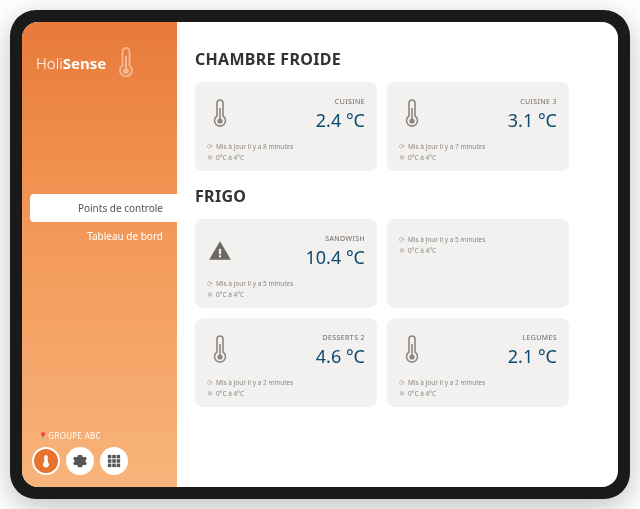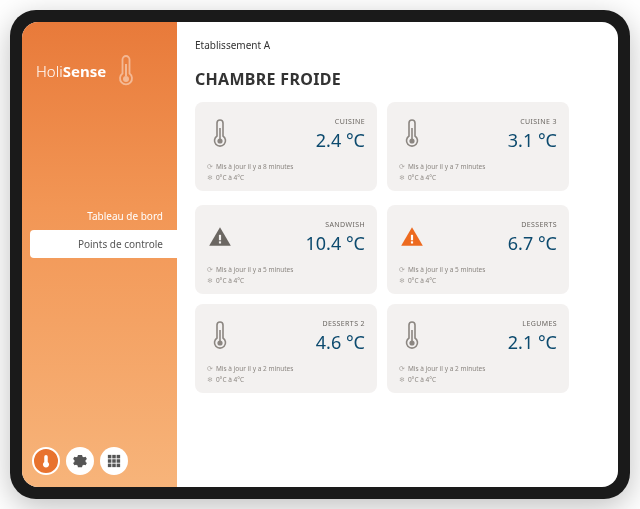--- a/index.html
+++ b/index.html
@@ -1,20 +1,20 @@
 <!DOCTYPE html>
 <html><head>
 <meta charset="utf-8">
 <style>
 *{box-sizing:border-box;margin:0;padding:0;font-family:system-ui,-apple-system,sans-serif}
 body{background:#fff;display:flex;align-items:center;justify-content:center;min-height:509px}
 .tablet{width:620px;height:489px;background:#1a1a1a;border-radius:26px;padding:12px;box-shadow:0 8px 30px rgba(0,0,0,0.25)}
 .screen{width:100%;height:100%;background:#fff;border-radius:16px;overflow:hidden;display:flex}
 .sidebar{width:155px;background:linear-gradient(180deg,#e87a3a 0%,#f29655 40%,#f7b47a 100%);display:flex;flex-direction:column;color:#fff;position:relative}
-.brand{display:flex;align-items:center;gap:8px;padding:32px 14px 14px}
+.brand{display:flex;align-items:center;gap:8px;padding:24px 14px 14px}
 .brand-name{font-size:15px;font-weight:300}
 .brand-name b{font-weight:700}
 .brand-icon{width:24px;height:34px;opacity:.55}
 .nav{margin-top:100px;font-size:10px}
 .nav-item{padding:7px 14px;text-align:right;cursor:pointer}
 .nav-item.active{background:#fff;color:#555;border-radius:4px 0 0 4px;margin-left:8px}
 .footer{margin-top:auto;padding:0 10px 12px}
 .group-label{font-size:8px;letter-spacing:.3px;margin-bottom:6px;padding-left:6px}
 .dock{display:flex;gap:6px}
 .dock-btn{width:28px;height:28px;border-radius:50%;background:#fff;display:flex;align-items:center;justify-content:center;cursor:pointer}
@@ -46,25 +46,26 @@
     <span class="brand-icon">
       <svg viewBox="0 0 24 34" width="24" height="34">
               <path d="M12 2a3.5 3.5 0 0 0-3.5 3.5v14a6 6 0 1 0 7 0v-14A3.5 3.5 0 0 0 12 2z" fill="none" stroke="#fff" stroke-width="1.8" opacity=".8"></path>
               <circle cx="12" cy="25" r="3" fill="#fff" opacity=".8"></circle>
               <line x1="12" y1="10" x2="12" y2="22" stroke="#fff" stroke-width="2" opacity=".8"></line>
             </svg>
     </span>
   </div>
 
   <nav class="nav">
+    <div class="nav-item active">Points de controle</div>
     <div class="nav-item">Tableau de bord</div>
-    <div class="nav-item active">Points de controle</div>
   </nav>
 
   <div class="footer">
+    <div class="group-label">📍<span>GROUPE ABC</span></div>
     <div class="dock">
       <div class="dock-btn primary">
         <svg viewBox="0 0 16 16" width="14" height="14">
                 <path d="M8 1a2 2 0 0 0-2 2v6a3.5 3.5 0 1 0 4 0V3a2 2 0 0 0-2-2z" fill="#fff"></path>
               </svg>
       </div>
       <div class="dock-btn">
         <svg viewBox="0 0 16 16" width="14" height="14">
                 <path d="M8 5a3 3 0 1 0 0 6 3 3 0 0 0 0-6zm6.4 3a6 6 0 0 0-.1-1l1.6-1.3-1.5-2.6-2 .7a6 6 0 0 0-1.7-1L10.4 1H5.6l-.3 1.8a6 6 0 0 0-1.7 1l-2-.7L.1 5.7 1.7 7a6 6 0 0 0 0 2L.1 10.3l1.5 2.6 2-.7a6 6 0 0 0 1.7 1l.3 1.8h4.8l.3-1.8a6 6 0 0 0 1.7-1l2 .7 1.5-2.6L14.3 9c.1-.3.1-.7.1-1z" fill="#555"></path>
               </svg>
@@ -80,21 +81,20 @@
                 <rect x="1" y="11" width="4" height="4" fill="#555"></rect>
                 <rect x="6" y="11" width="4" height="4" fill="#555"></rect>
                 <rect x="11" y="11" width="4" height="4" fill="#555"></rect>
               </svg>
       </div>
     </div>
   </div>
 </aside>
 
 <main class="main">
-  <div class="est">Etablissement A</div>
   <div id="sections">
           <div class="section-title">CHAMBRE FROIDE</div>
           <div class="grid">
             <div class="card">
               <div class="card-top">
                 <div class="card-icon">
                   <svg viewBox="0 0 20 30" width="20" height="30">
                     <path d="M10 1a3 3 0 0 0-3 3v13a5.5 5.5 0 1 0 6 0V4a3 3 0 0 0-3-3z" fill="none" stroke="#8b8681" stroke-width="1.6"></path>
                     <circle cx="10" cy="22" r="2.6" fill="#8b8681"></circle>
                     <line x1="10" y1="9" x2="10" y2="20" stroke="#8b8681" stroke-width="1.6"></line>
@@ -135,20 +135,21 @@
                   <span class="meta-ico">⟳</span>
                   <span>Mis à jour il y a 7 minutes</span>
                 </div>
                 <div class="meta-row">
                   <span class="meta-ico">❄</span>
                   <span>0°C à 4°C</span>
                 </div>
               </div>
             </div>
           </div>
+          <div class="section-title">FRIGO</div>
           <div class="grid">
             <div class="card">
               <div class="card-top">
                 <div class="card-icon">
                   <svg viewBox="0 0 24 24" width="26" height="26">
                     <path d="M12 3 2 20h20L12 3z" fill="#6b6762"></path>
                     <rect x="11" y="10" width="2" height="5" fill="#f3f1f0"></rect>
                     <rect x="11" y="16" width="2" height="2" fill="#f3f1f0"></rect>
                   </svg>
                 </div>
@@ -162,33 +163,20 @@
                   <span class="meta-ico">⟳</span>
                   <span>Mis à jour il y a 5 minutes</span>
                 </div>
                 <div class="meta-row">
                   <span class="meta-ico">❄</span>
                   <span>0°C à 4°C</span>
                 </div>
               </div>
             </div>
             <div class="card">
-              <div class="card-top">
-                <div class="card-icon">
-                  <svg viewBox="0 0 24 24" width="26" height="26">
-                    <path d="M12 3 2 20h20L12 3z" fill="#ed6a1f"></path>
-                    <rect x="11" y="10" width="2" height="5" fill="#fff"></rect>
-                    <rect x="11" y="16" width="2" height="2" fill="#fff"></rect>
-                  </svg>
-                </div>
-                <div class="card-right">
-                  <div class="card-label">DESSERTS</div>
-                  <div class="card-temp">6.7 °C</div>
-                </div>
-              </div>
               <div class="card-meta">
                 <div class="meta-row">
                   <span class="meta-ico">⟳</span>
                   <span>Mis à jour il y a 5 minutes</span>
                 </div>
                 <div class="meta-row">
                   <span class="meta-ico">❄</span>
                   <span>0°C à 4°C</span>
                 </div>
               </div>

